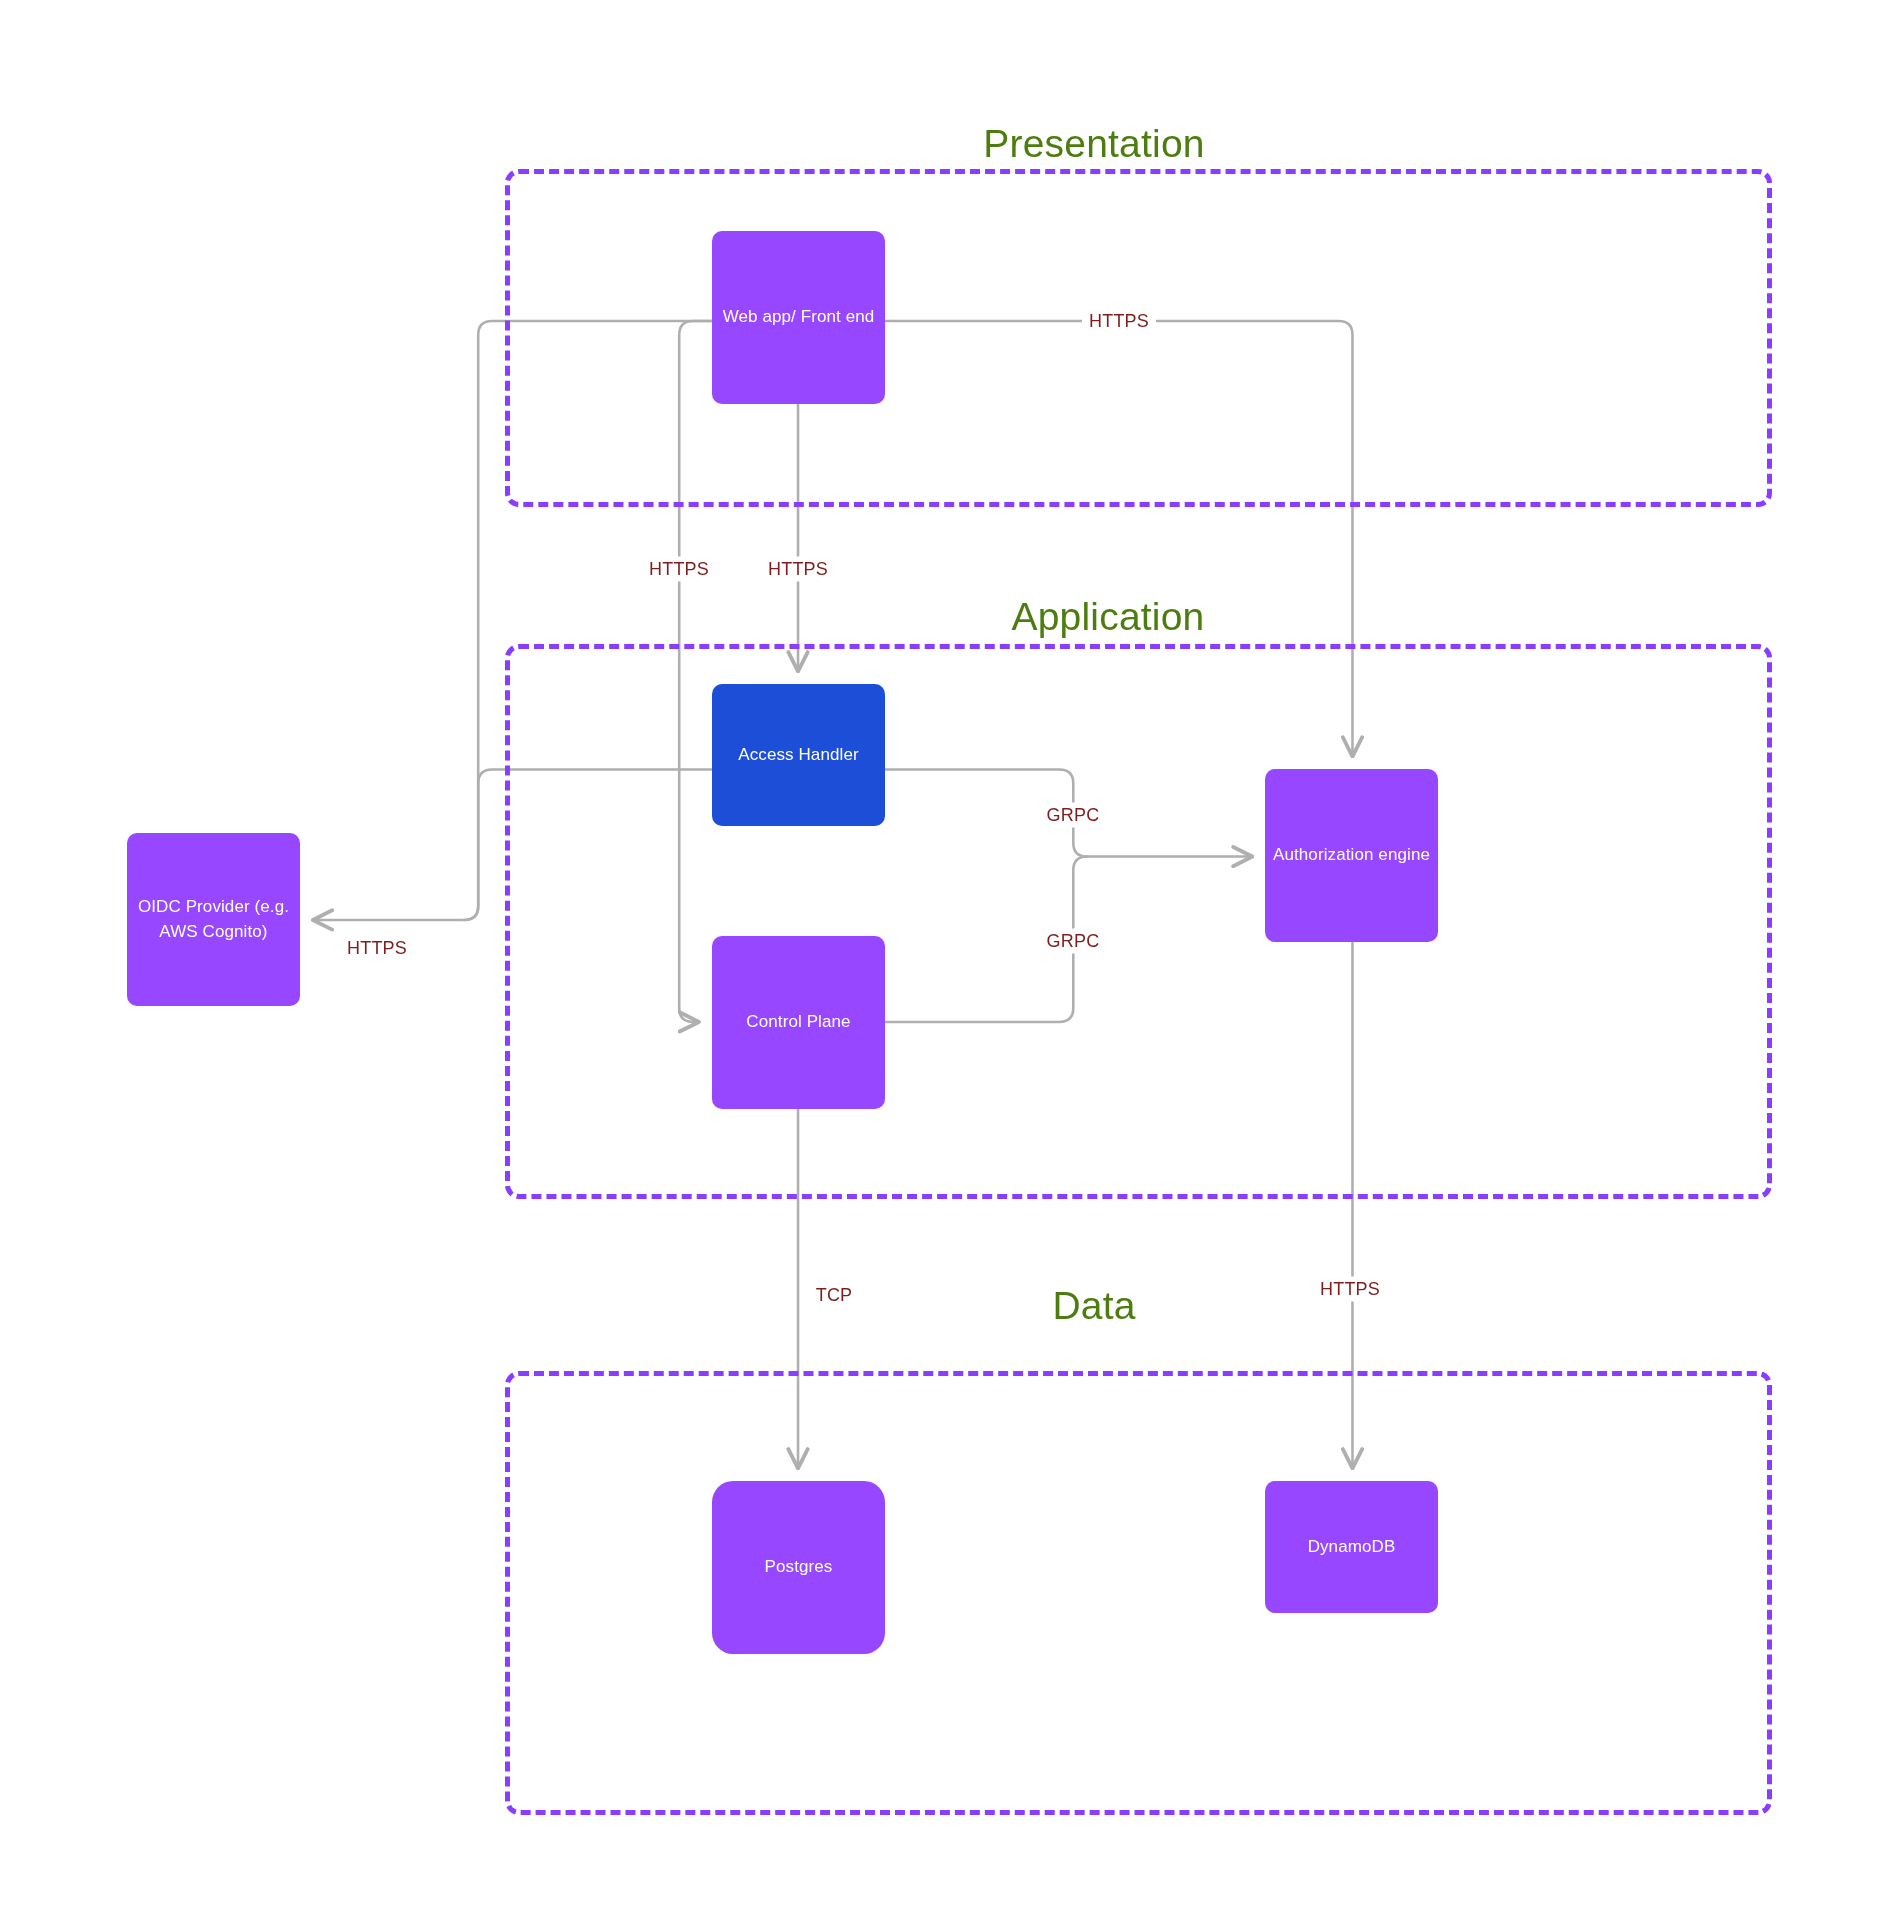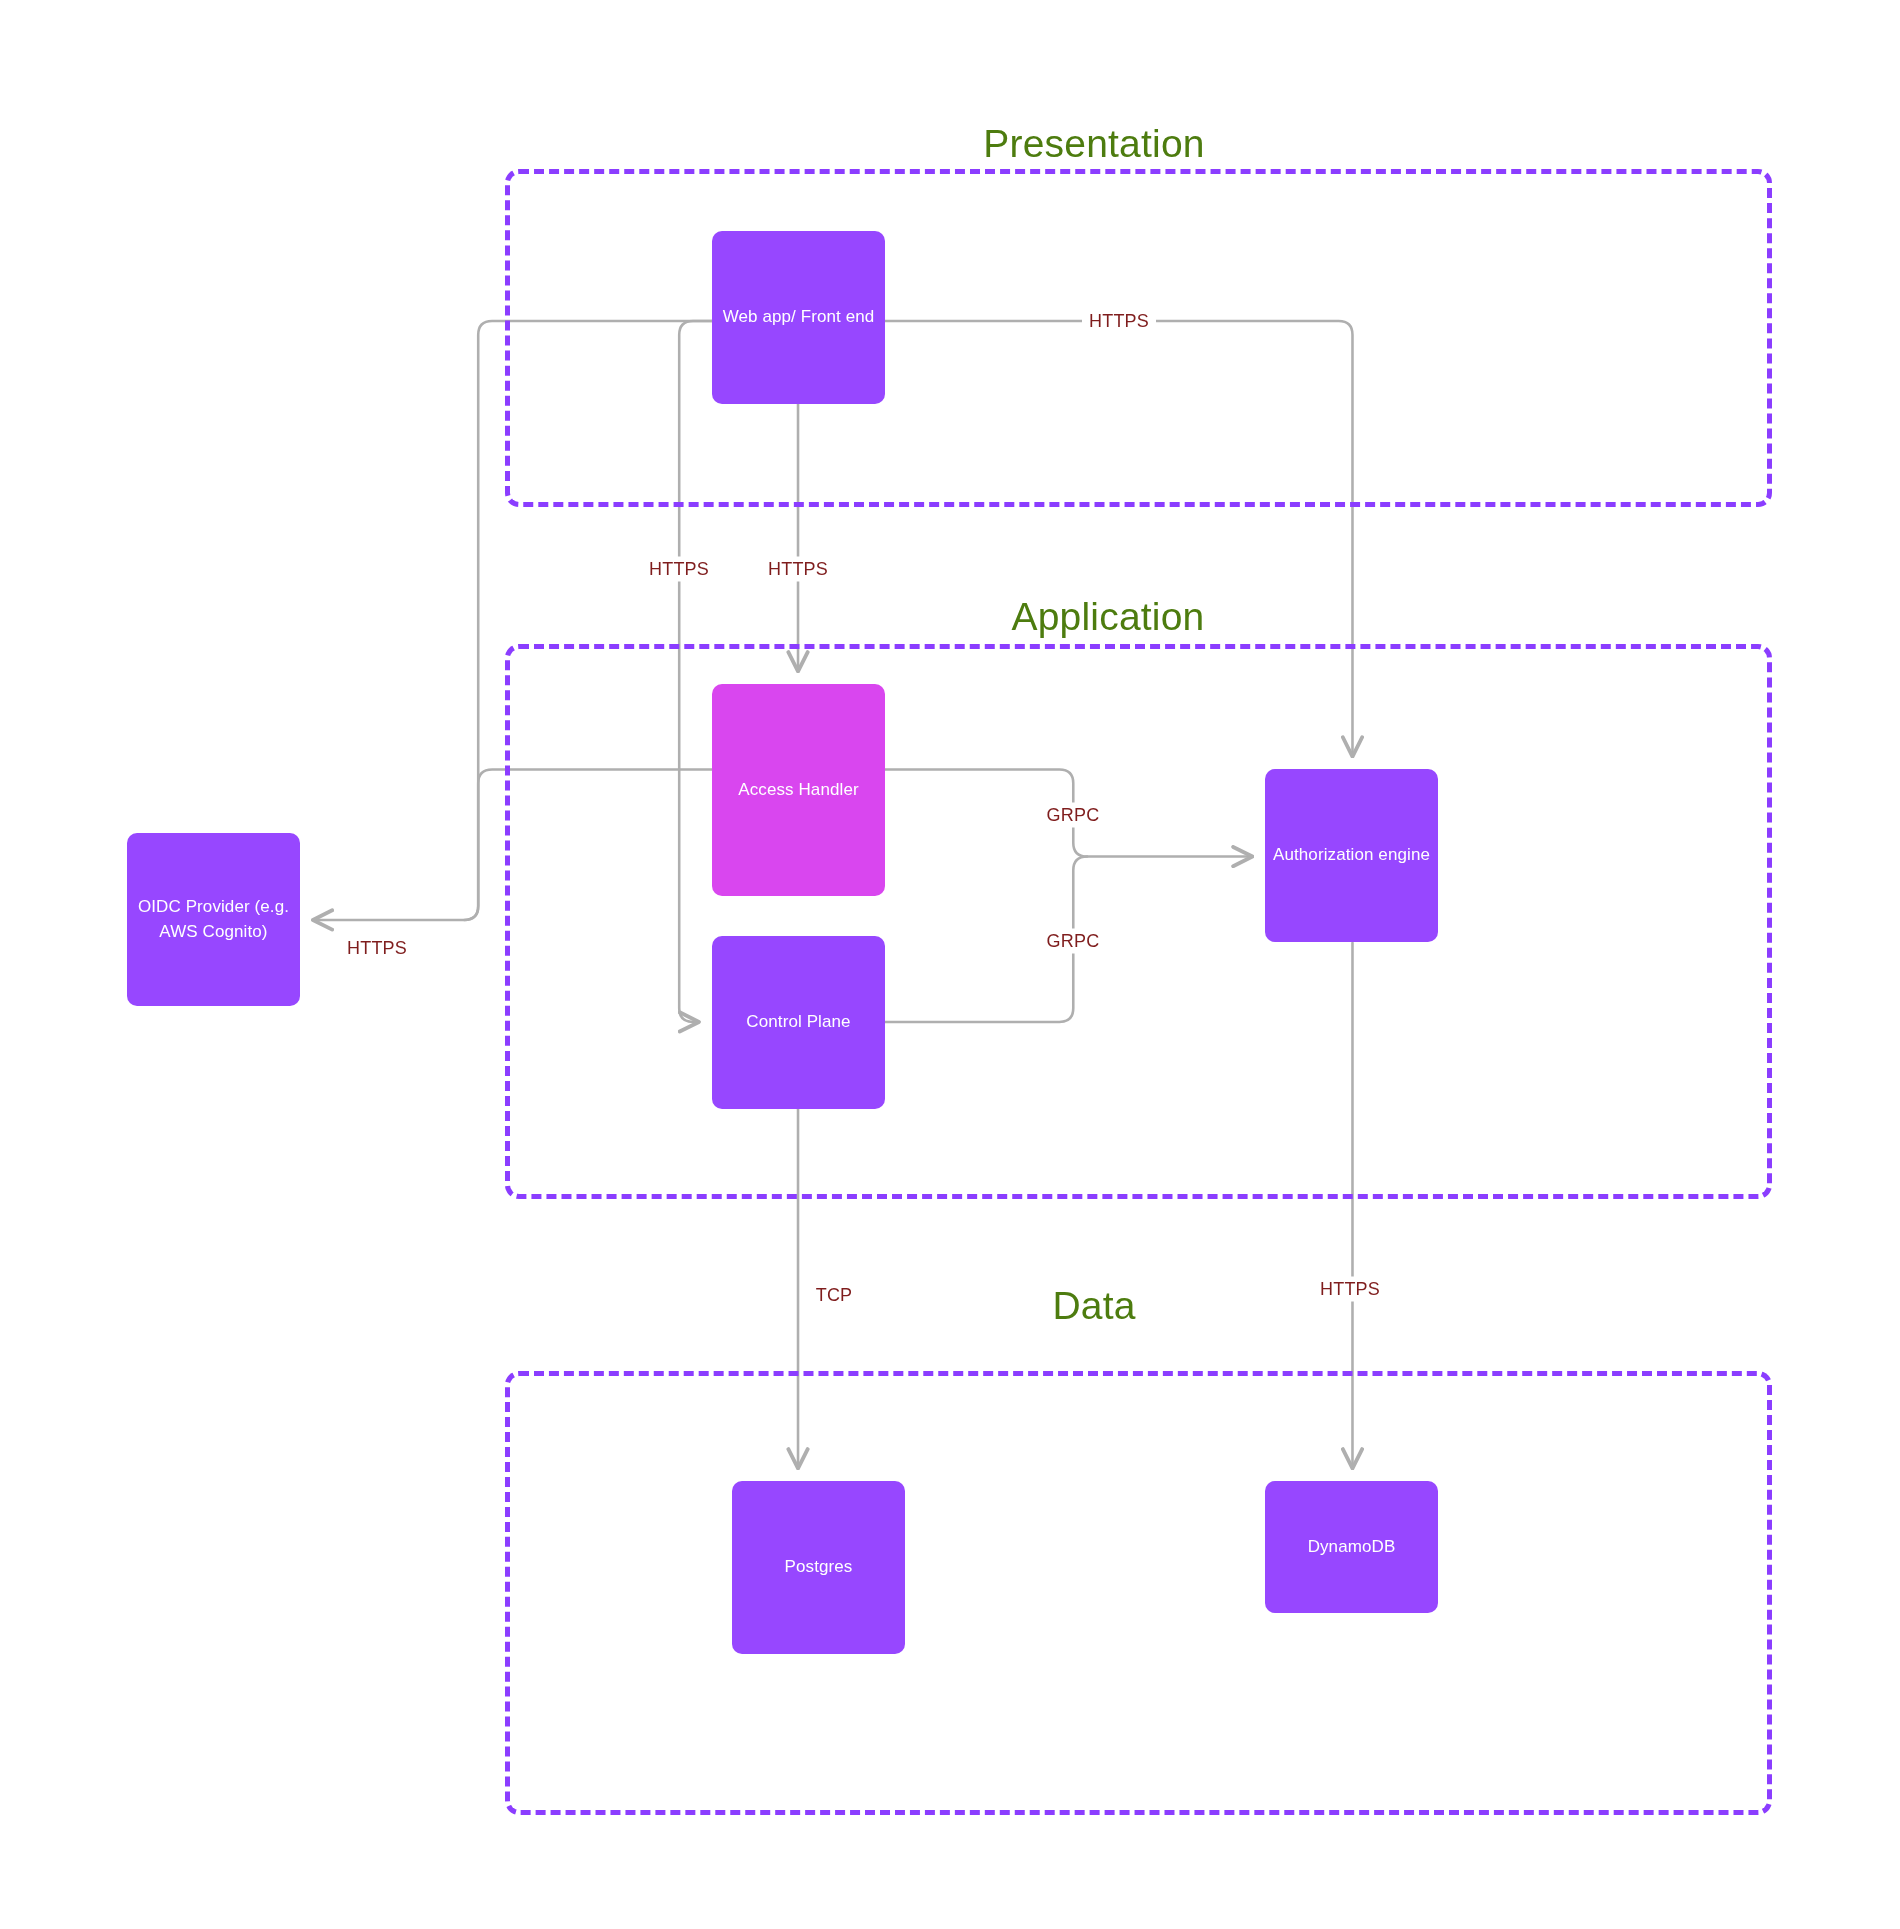--- a/index.html
+++ b/index.html
@@ -115,33 +115,33 @@
   <div class="layer-title" style="left:1094px; top:1305px; transform:translate(-50%,-50%);">Data</div>
 
   <div class="node" style="left:712px; top:231px; width:173px; height:173px; background:#9747FF;">
     <span class="node-label">Web app/ Front end</span>
   </div>
 
   <div class="node" style="left:127px; top:833px; width:173px; height:173px; background:#9747FF;">
     <span class="node-label">OIDC Provider (e.g. AWS Cognito)</span>
   </div>
 
-  <div class="node" style="left:712px; top:684px; width:173px; height:212px; background:#d946ef;">
+  <div class="node" style="left:712px; top:684px; width:173px; height:142px; background:#1d4ed8;">
     <span class="node-label">Access Handler</span>
   </div>
 
   <div class="node" style="left:712px; top:936px; width:173px; height:173px; background:#9747FF;">
     <span class="node-label">Control Plane</span>
   </div>
 
   <div class="node" style="left:1265px; top:769px; width:173px; height:173px; background:#9747FF;">
     <span class="node-label">Authorization engine</span>
   </div>
 
-  <div class="node" style="left:732px; top:1481px; width:173px; height:173px; background:#9747FF;">
+  <div class="node" style="left:712px; top:1481px; width:173px; height:173px; background:#9747FF;border-radius:21px;">
     <span class="node-label">Postgres</span>
   </div>
 
   <div class="node" style="left:1265px; top:1481px; width:173px; height:132px; background:#9747FF;">
     <span class="node-label">DynamoDB</span>
   </div>
 
   <div class="edge-label" style="left:1119px; top:321px;">HTTPS</div>
 
   <div class="edge-label" style="left:679px; top:569px;">HTTPS</div>

